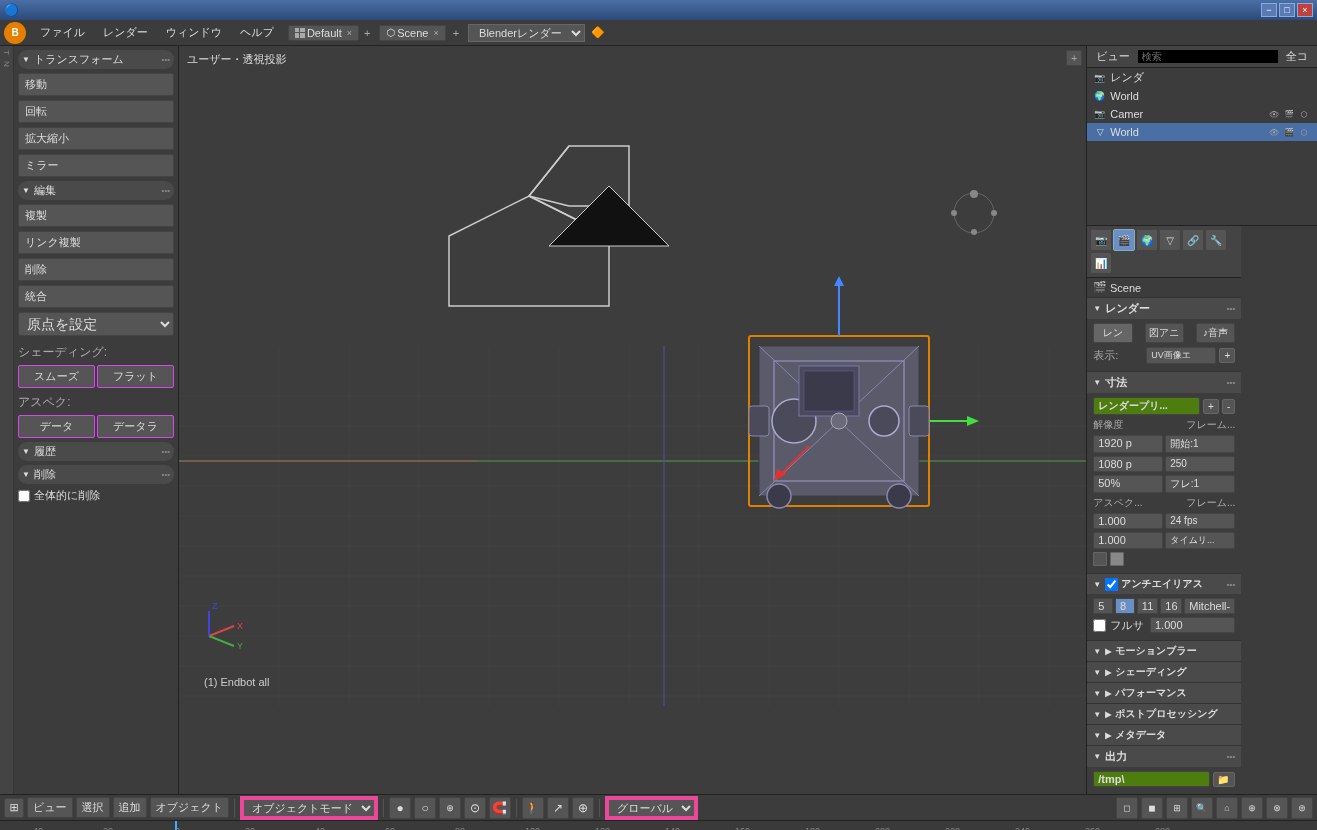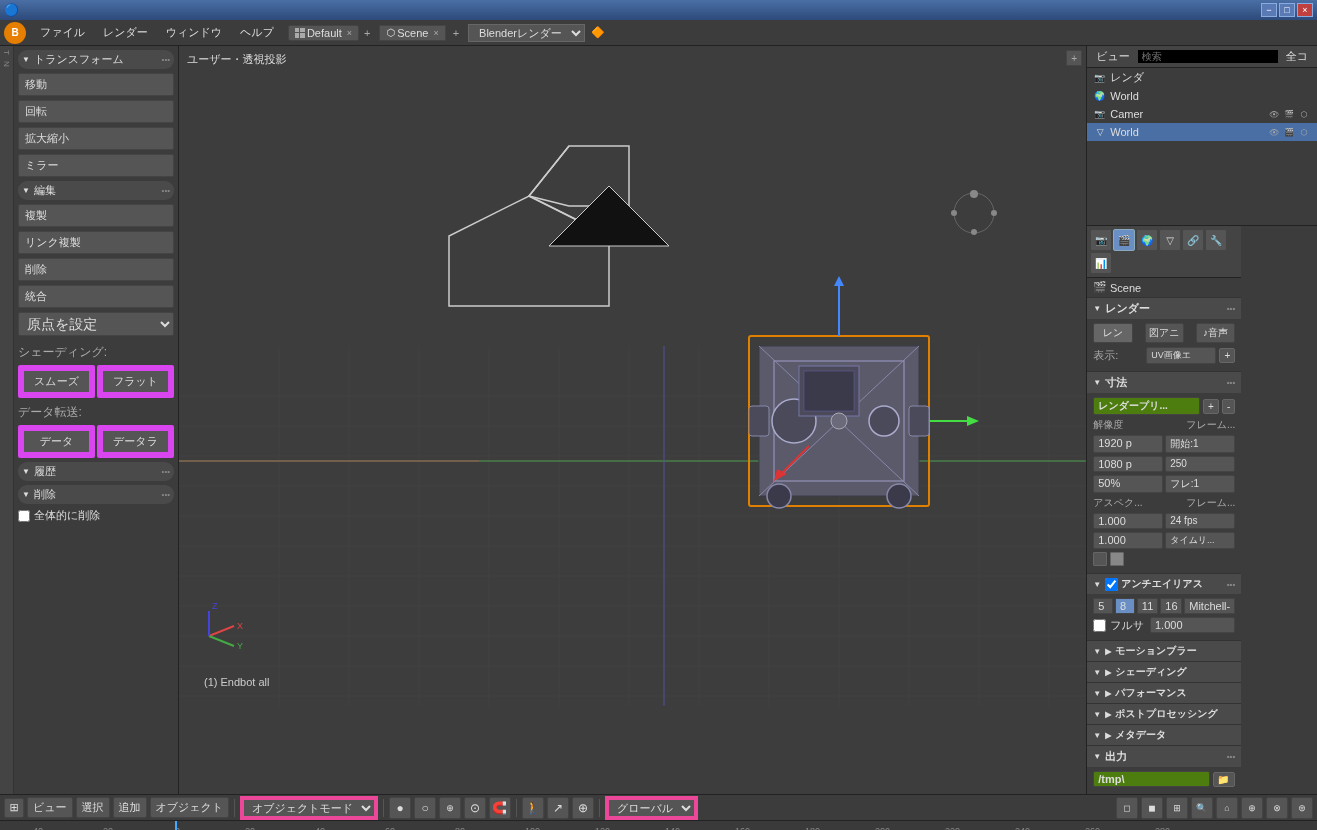--- a/index.html
+++ b/index.html
@@ -142,21 +142,21 @@
       cursor: pointer;
       font-size: 11px;
       border-radius: 2px;
       margin-bottom: 2px;
     }
     .btn-row {
       display: flex; gap: 2px; margin-bottom: 2px;
     }
     .btn-half {
       background: #555;
-      border: 6px solid #d946ef;
+      border: 1px solid #d946ef;
       color: #ddd;
       padding: 3px 4px;
       flex: 1;
       text-align: center;
       cursor: pointer;
       font-size: 11px;
       border-radius: 2px;
     }
     .section-label {
       font-size: 12px;
@@ -577,21 +577,21 @@
     <button class="sidebar-btn">削除</button>
     <button class="sidebar-btn">統合</button>
     <select class="origin-select">
       <option>原点を設定</option>
     </select>
     <div class="section-label">シェーディング:</div>
     <div class="btn-row">
       <button class="btn-half">スムーズ</button>
       <button class="btn-half">フラット</button>
     </div>
-    <div class="section-label">データ転送:</div>
+    <div class="section-label">アスペク:</div>
     <div class="btn-row">
       <button class="btn-half">データ</button>
       <button class="btn-half">データラ</button>
     </div>
 
     <div class="section-header">
       <span>履歴</span>
       <span class="section-dots">•••</span>
     </div>
 

